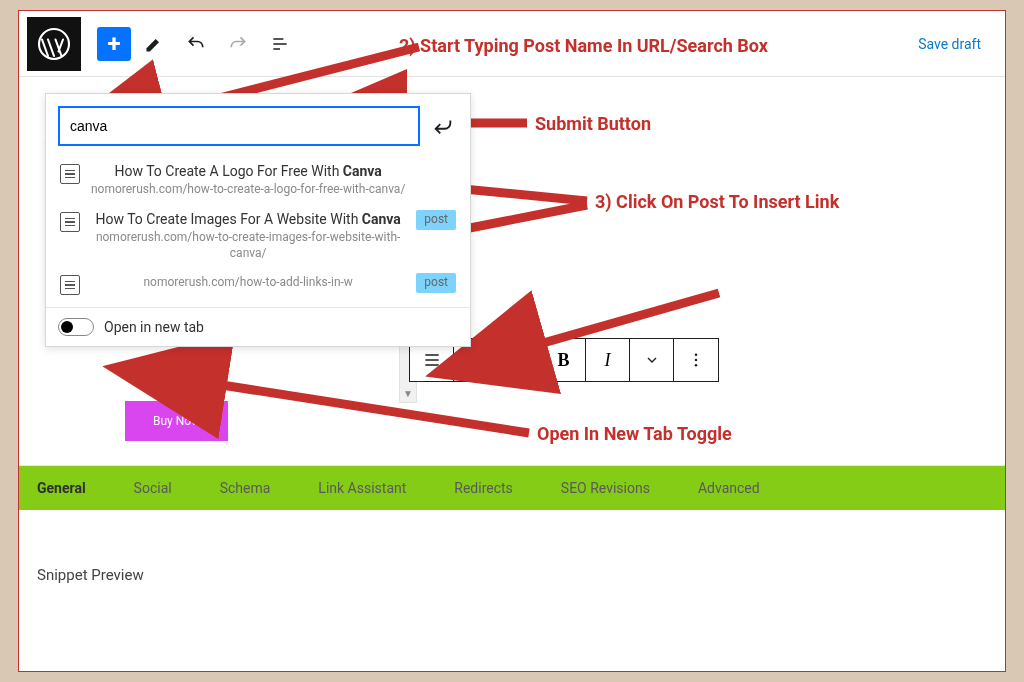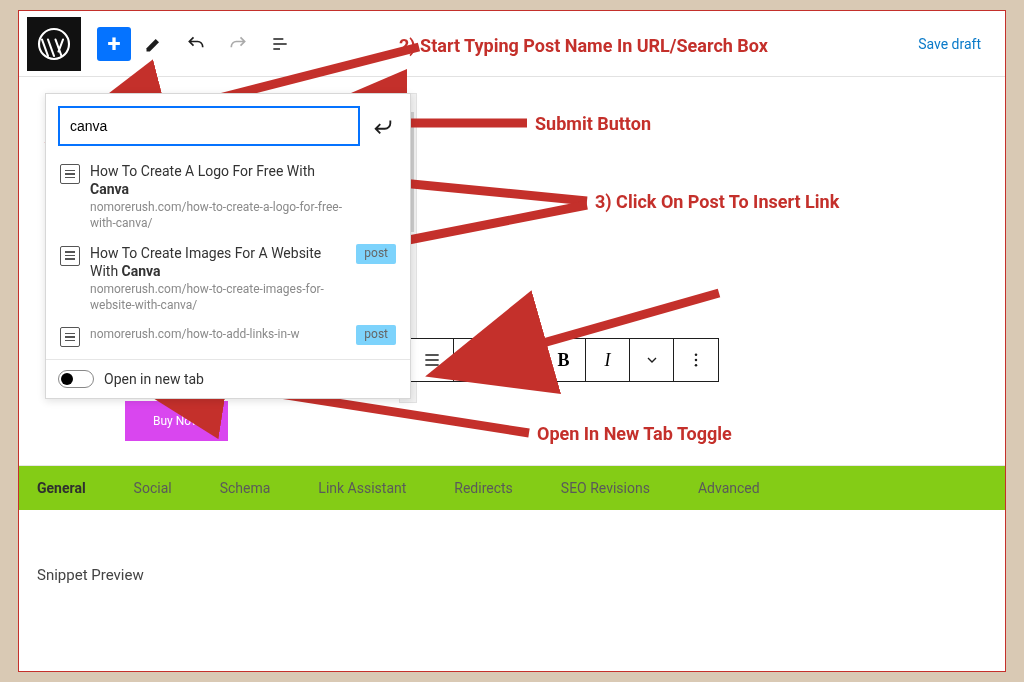--- a/index.html
+++ b/index.html
@@ -68,21 +68,21 @@
     font-size: 14px;
     margin-right: 16px;
     cursor: pointer;
   }
 
   
   .link-popover {
     position: absolute;
     left: 26px;
     top: 82px;
-    width: 366px;
+    width: 426px;
     background: #fff;
     border: 1px solid #d7d7d7;
     box-shadow: 0 2px 8px rgba(0,0,0,0.12);
     z-index: 10;
   }
   .search-row {
     display: flex;
     align-items: center;
     padding: 12px 12px 10px;
     gap: 8px;
@@ -106,20 +106,21 @@
   .results {
     max-height: 230px;
     overflow: hidden;
     padding: 0 4px 6px;
   }
   .result-item {
     display: flex;
     gap: 10px;
     padding: 6px 10px;
     cursor: pointer;
+    text-align: center;
   }
   .result-icon {
     width: 20px;
     height: 20px;
     border: 1.5px solid #555;
     border-radius: 2px;
     display: flex;
     flex-direction: column;
     justify-content: center;
     align-items: center;

